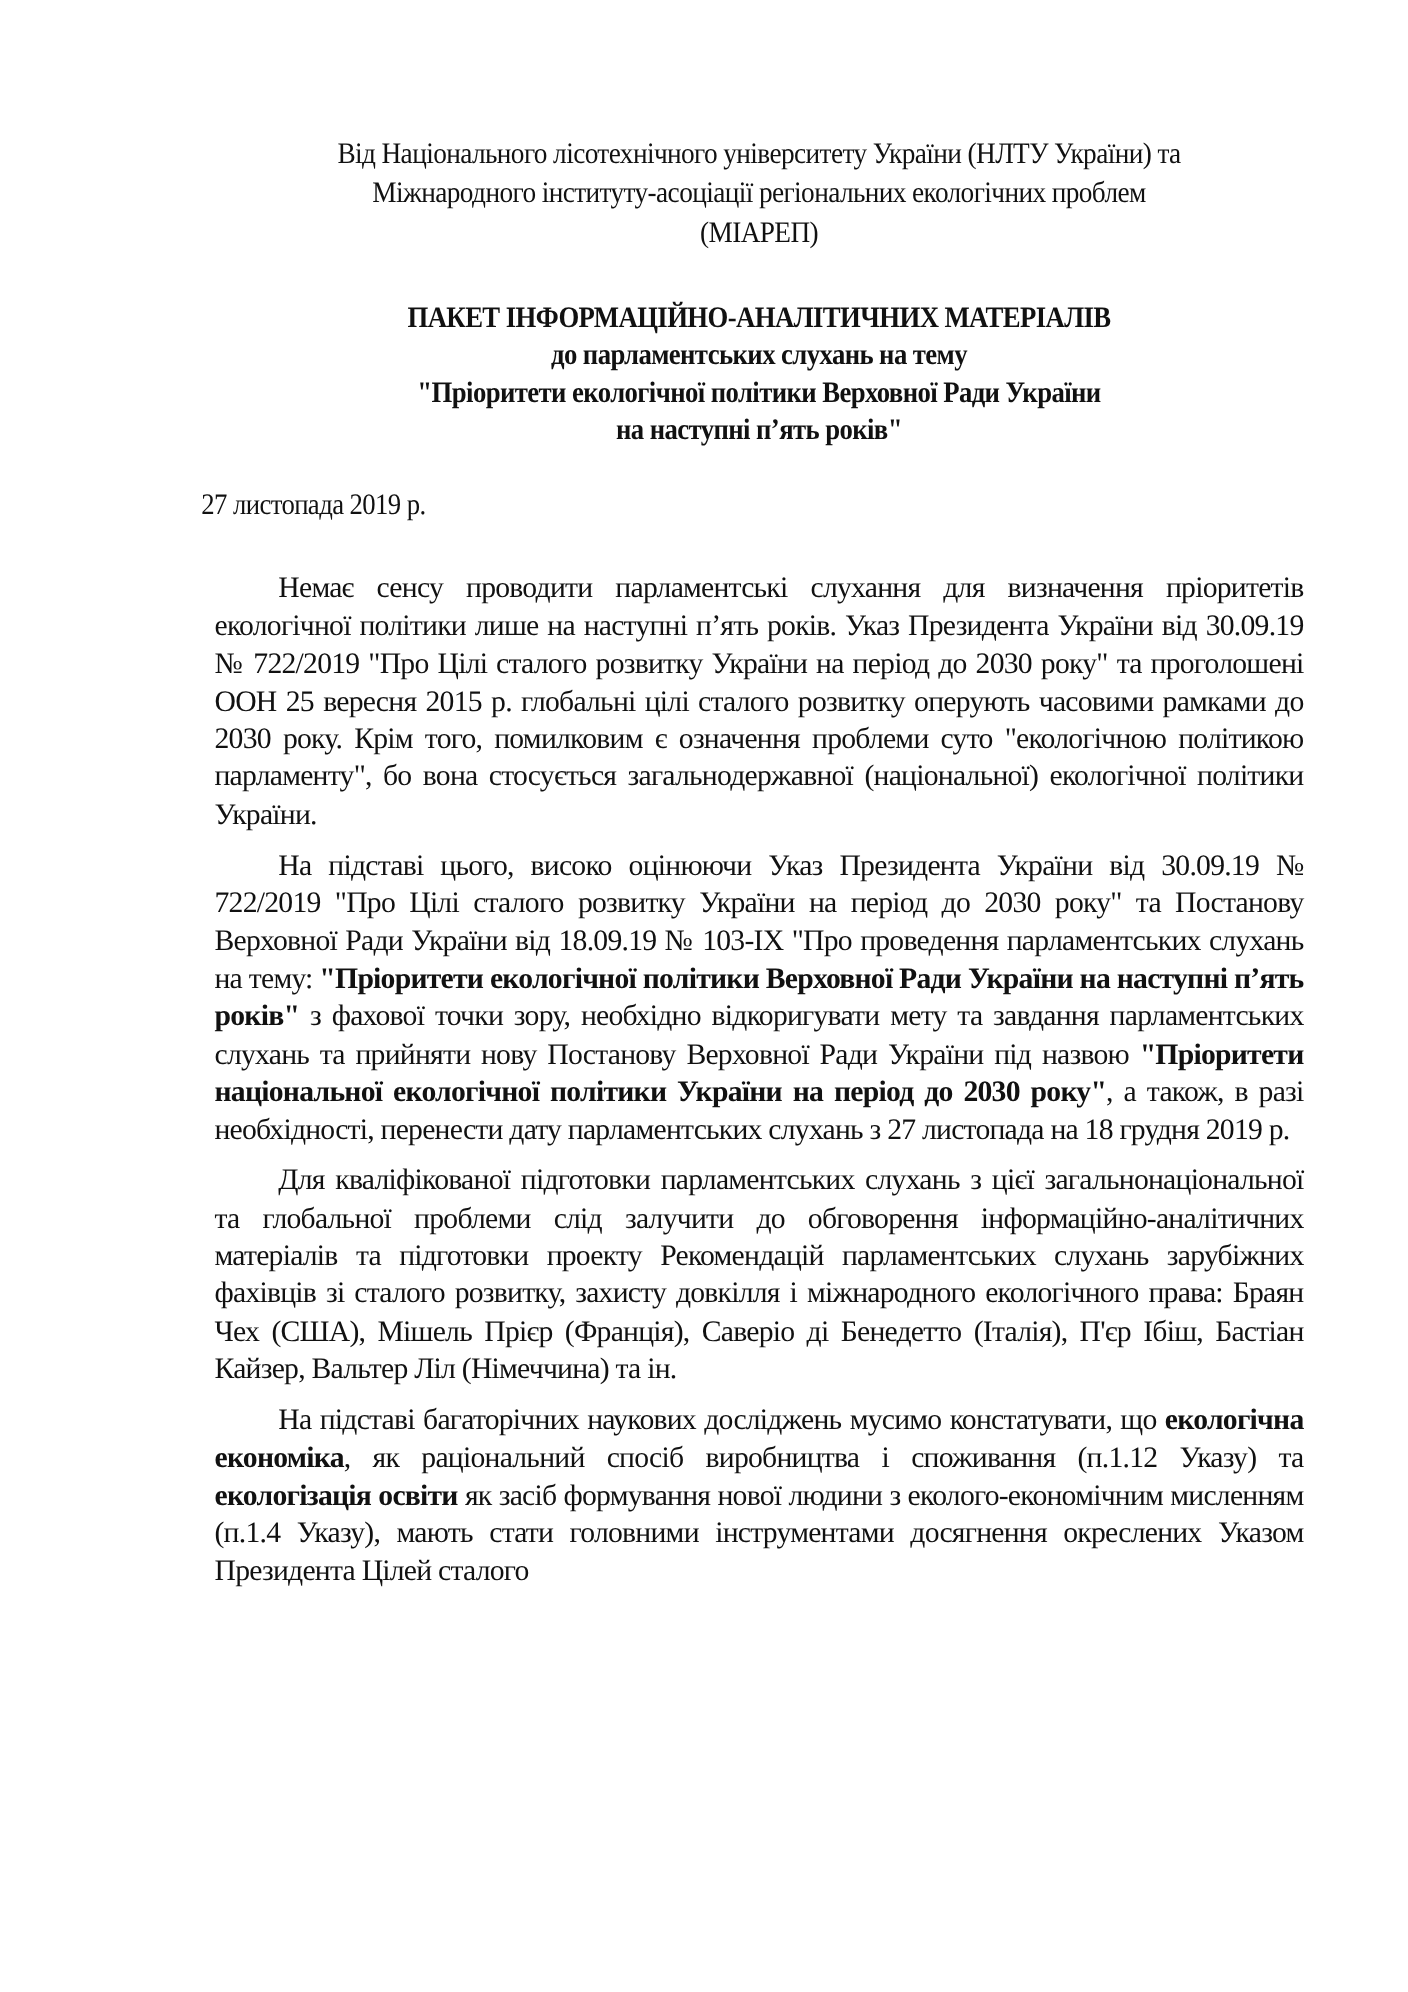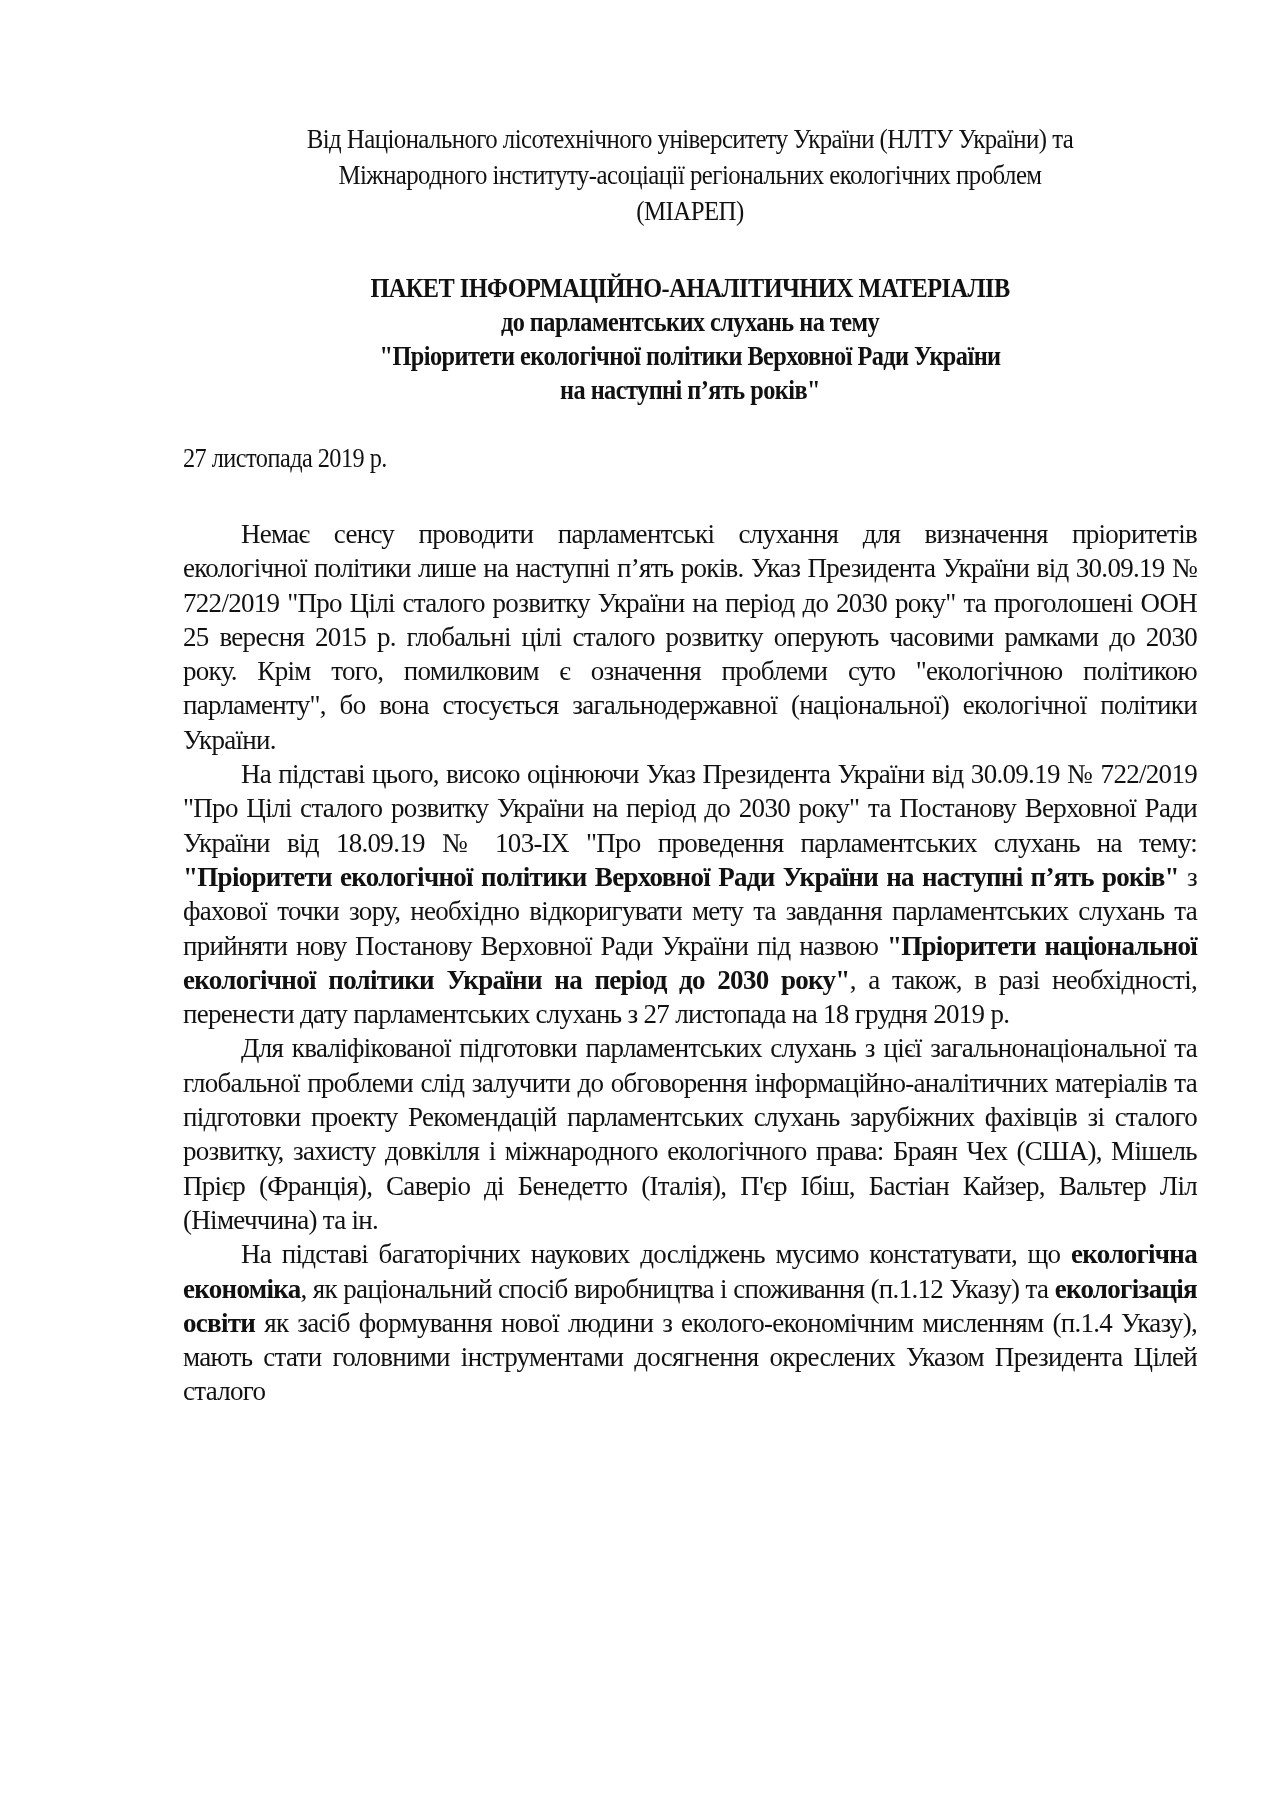--- a/index.html
+++ b/index.html
@@ -48,21 +48,21 @@
   }
   .body {
     margin-top: 42px;
     font-size: 27px;
     line-height: 34.3px;
     letter-spacing: -0.7px;
     text-align: justify;
     text-align-last: auto;
   }
   .body p {
-    margin: 0;
+    margin: 12px;
     text-indent: 58px;
   }
   .body b { font-weight: bold; }
 </style>
 </head>
 <body>
 
 <div class="page">
   <div class="sheet">
 

